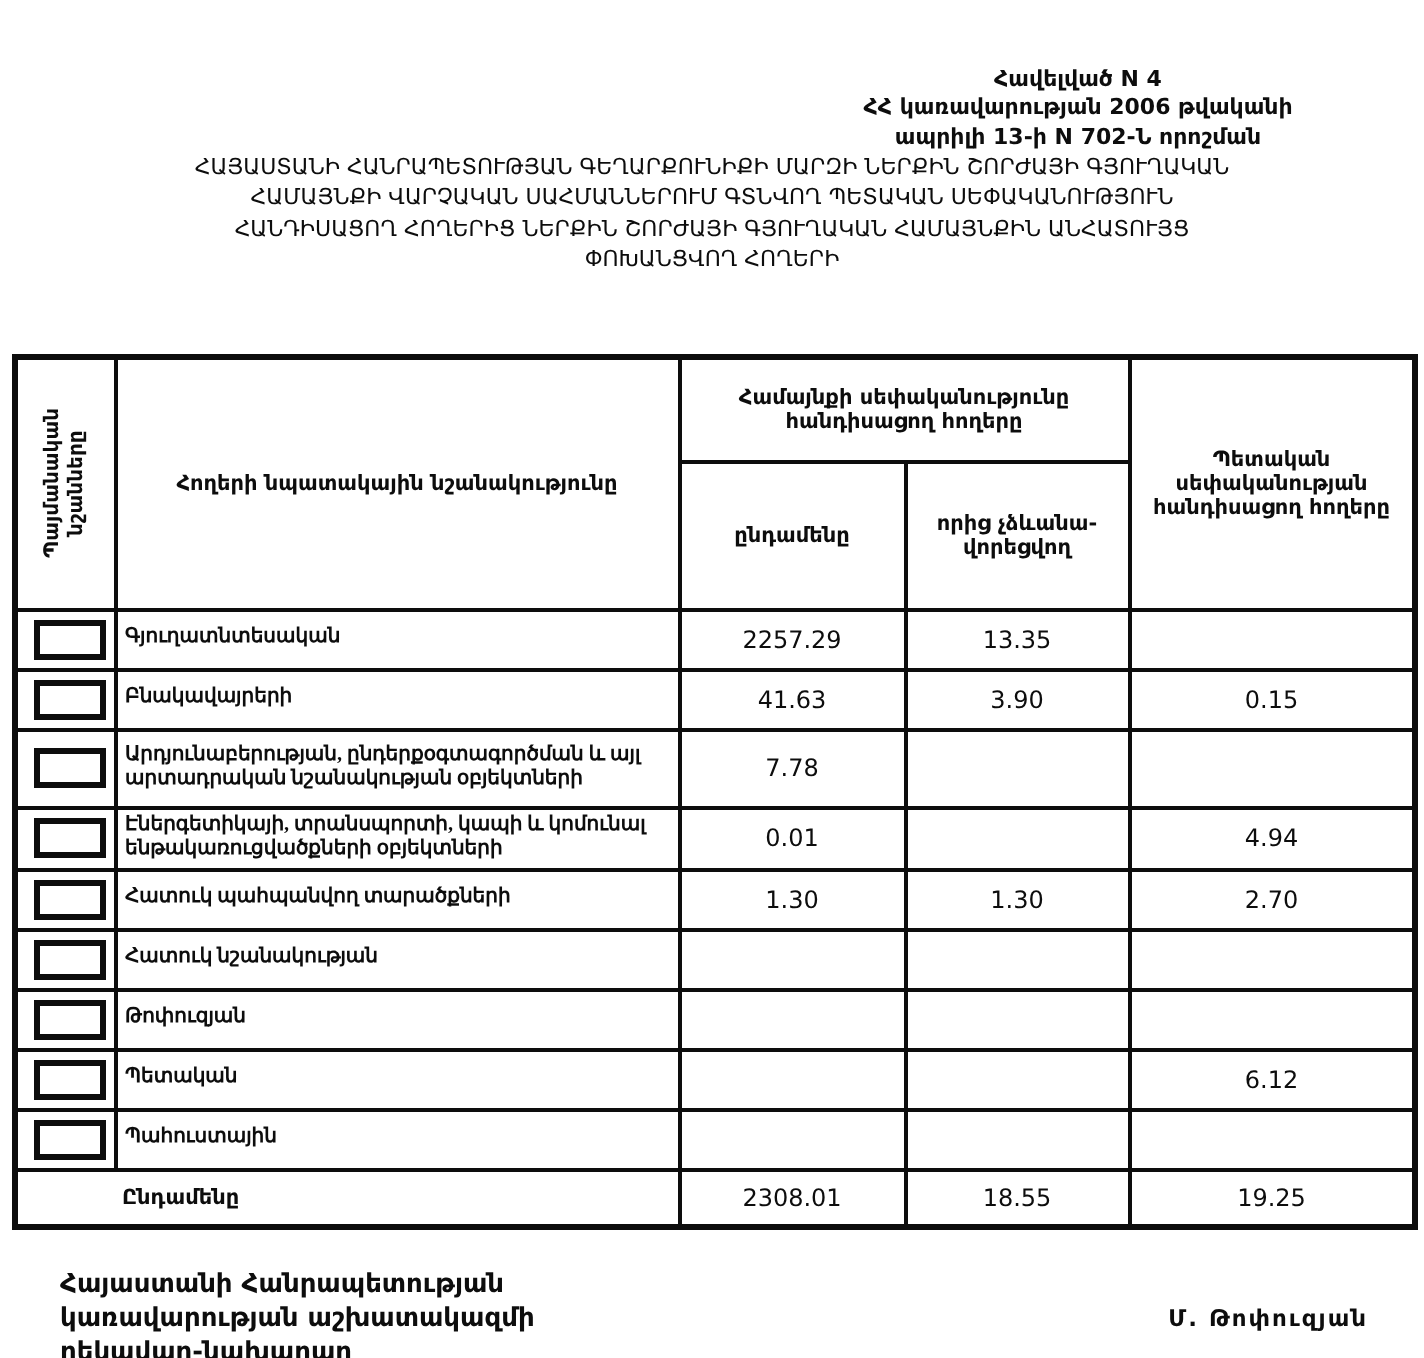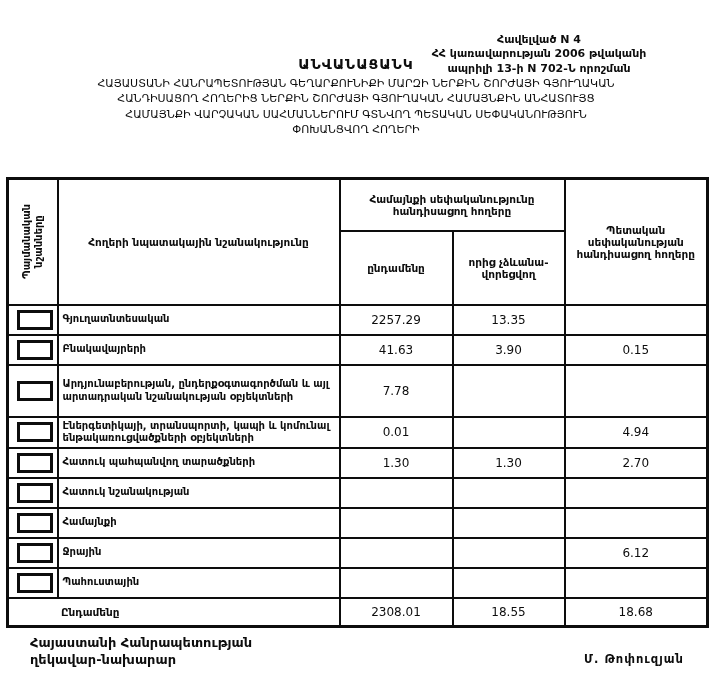--- a/index.html
+++ b/index.html
@@ -46,25 +46,25 @@
     writing-mode:vertical-rl; transform:rotate(180deg);
     font-size:10px; font-weight:bold; line-height:1.2;
     height:118px; margin:0 auto; text-align:center;
   }
 
   td.sym { text-align:center; vertical-align:middle; }
   .legend-box {
     width:36px; height:20px; border:3px solid #0d0d0d;
     margin:2px 0 2px 4px; background:#fff;
   }
-  td.name { font-size:10px; font-weight:bold; text-align:left; padding-left:6px; vertical-align:middle; line-height:1.25; }
+  td.name { font-size:10px; font-weight:bold; text-align:left; padding-left:6px; vertical-align:middle; line-height:1.25;font-family:Liberation Serif, serif; }
   td.num  { font-size:12px; text-align:center; vertical-align:middle; }
 
   tr.r-s  td { height:27px; }
-  tr.r-d3 td { height:52px; }
+  tr.r-d3 td { height:39px; }
   tr.r-d4 td { height:30px; }
   tr.totals td { height:29px; }
   tr.totals td.label { font-size:10.5px; font-weight:bold; text-align:left; padding-left:52px; vertical-align:middle; }
 
   .footer-left {
     position:absolute; left:30px; top:634px;
     font-weight:bold; font-size:13px; line-height:1.32;
   }
   .signature {
     position:absolute; right:28px; top:652px;
@@ -75,26 +75,25 @@
 <body>
 
 <div class="page">
 
   <div class="annex">
     <div>Հավելված N 4</div>
     <div>ՀՀ կառավարության 2006 թվականի</div>
     <div>ապրիլի 13-ի N 702-Ն որոշման</div>
   </div>
 
-  <div class="doc-title">ԱՆՎԱՆԱՑԱՆԿ</div>
 
   <div class="doc-subtitle">
     <div>ՀԱՅԱՍՏԱՆԻ ՀԱՆՐԱՊԵՏՈՒԹՅԱՆ ԳԵՂԱՐՔՈՒՆԻՔԻ ՄԱՐԶԻ ՆԵՐՔԻՆ ՇՈՐԺԱՅԻ ԳՅՈՒՂԱԿԱՆ</div>
+    <div>ՀԱՄԱՅՆՔԻ ՎԱՐՉԱԿԱՆ ՍԱՀՄԱՆՆԵՐՈՒՄ ԳՏՆՎՈՂ  ՊԵՏԱԿԱՆ ՍԵՓԱԿԱՆՈՒԹՅՈՒՆ</div>
     <div>ՀԱՆԴԻՍԱՑՈՂ ՀՈՂԵՐԻՑ ՆԵՐՔԻՆ ՇՈՐԺԱՅԻ ԳՅՈՒՂԱԿԱՆ ՀԱՄԱՅՆՔԻՆ ԱՆՀԱՏՈՒՅՑ</div>
-    <div>ՀԱՄԱՅՆՔԻ ՎԱՐՉԱԿԱՆ ՍԱՀՄԱՆՆԵՐՈՒՄ ԳՏՆՎՈՂ  ՊԵՏԱԿԱՆ ՍԵՓԱԿԱՆՈՒԹՅՈՒՆ</div>
     <div>ՓՈԽԱՆՑՎՈՂ ՀՈՂԵՐԻ</div>
   </div>
 
   <table class="land">
     <colgroup>
       <col class="c-sym">
         <col class="c-name">
         <col class="c-total">
         <col class="c-ofwhich">
         <col class="c-state">
@@ -164,52 +163,53 @@
           </td>
       <td class="name">Հատուկ նշանակության</td>
       <td class="num"></td>
       <td class="num"></td>
       <td class="num"></td>
     </tr>
     <tr class="r-s">
       <td class="sym">
             <div class="legend-box"></div>
           </td>
-      <td class="name">Համայնքի</td>
-      <td class="num"></td>
-      <td class="num"></td>
-      <td class="num"></td>
-    </tr>
-    <tr class="r-s">
-      <td class="sym">
-            <div class="legend-box"></div>
-          </td>
-      <td class="name">Ջրային</td>
+      <td class="name">Թոփուզյան</td>
+      <td class="num"></td>
+      <td class="num"></td>
+      <td class="num"></td>
+    </tr>
+    <tr class="r-s">
+      <td class="sym">
+            <div class="legend-box"></div>
+          </td>
+      <td class="name">Պետական</td>
       <td class="num"></td>
       <td class="num"></td>
       <td class="num">6.12</td>
     </tr>
     <tr class="r-s">
       <td class="sym">
             <div class="legend-box"></div>
           </td>
       <td class="name">Պահուստային</td>
       <td class="num"></td>
       <td class="num"></td>
       <td class="num"></td>
     </tr>
     <tr class="totals">
       <td class="label" colspan="2">Ընդամենը</td>
       <td class="num">2308.01</td>
       <td class="num">18.55</td>
-      <td class="num">18.68</td>
+      <td class="num">19.25</td>
     </tr>
   </tbody>
     </table>
 
   <div class="footer-left">
     <div>Հայաստանի Հանրապետության</div>
+    <div>կառավարության աշխատակազմի</div>
     <div>ղեկավար-նախարար</div>
   </div>
 
   <div class="signature">Մ. Թոփուզյան</div>
 
 </div>
 
 </body></html>

